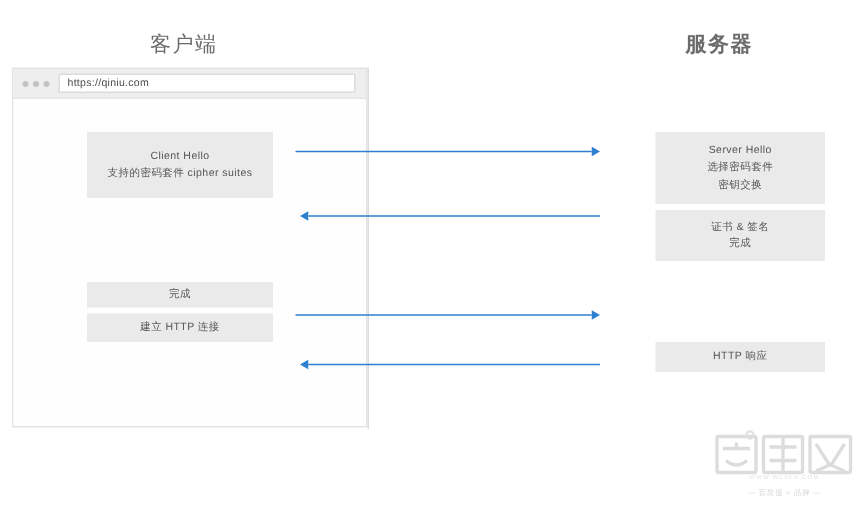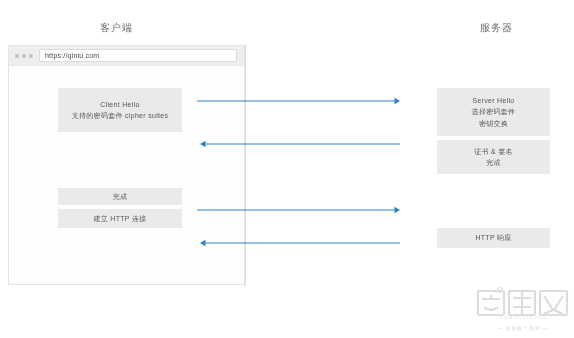--- a/index.html
+++ b/index.html
@@ -17,28 +17,28 @@
 
   .stage {
     position: absolute;
     left: 0; top: 0;
     width: 574px; height: 338px;
   }
 
   
   .col-title {
     position: absolute;
-    font-size: 10px;
+    font-size: 14px;
     color: #6b6b6b;
     letter-spacing: 1px;
     white-space: nowrap;
     font-weight: normal;
   }
   #client-title { left: 100px; top: 21px; }
-  #server-title { left: 480px; top: 21px; }
+  #server-title { left: 457px; top: 21px; font-weight: bold; }
 
   
   .browser-window {
     position: absolute;
     left: 8px; top: 45px;
     width: 237px; height: 240px;
     background: #fdfdfd;
     border: 1px solid #e4e4e4;
     box-sizing: border-box;
   }

